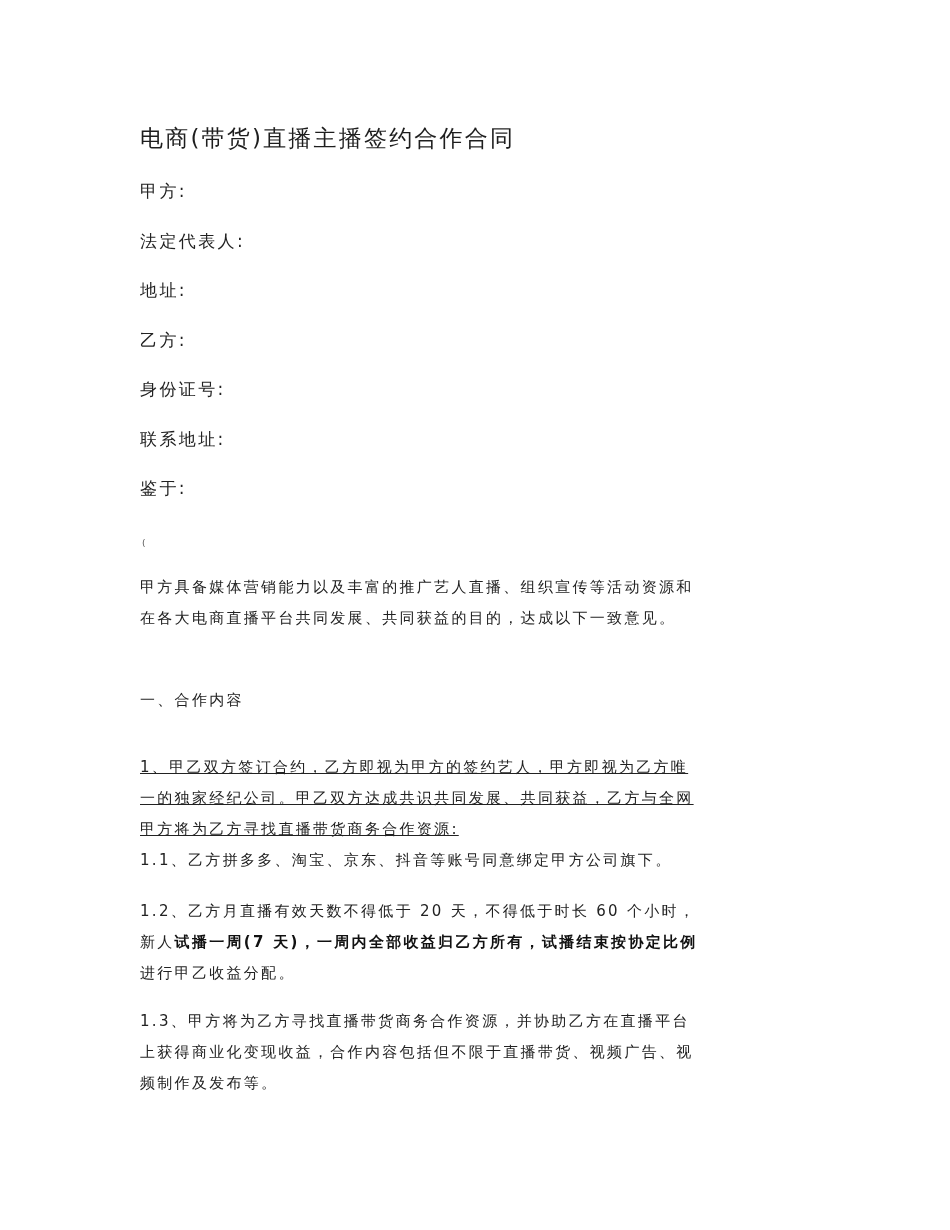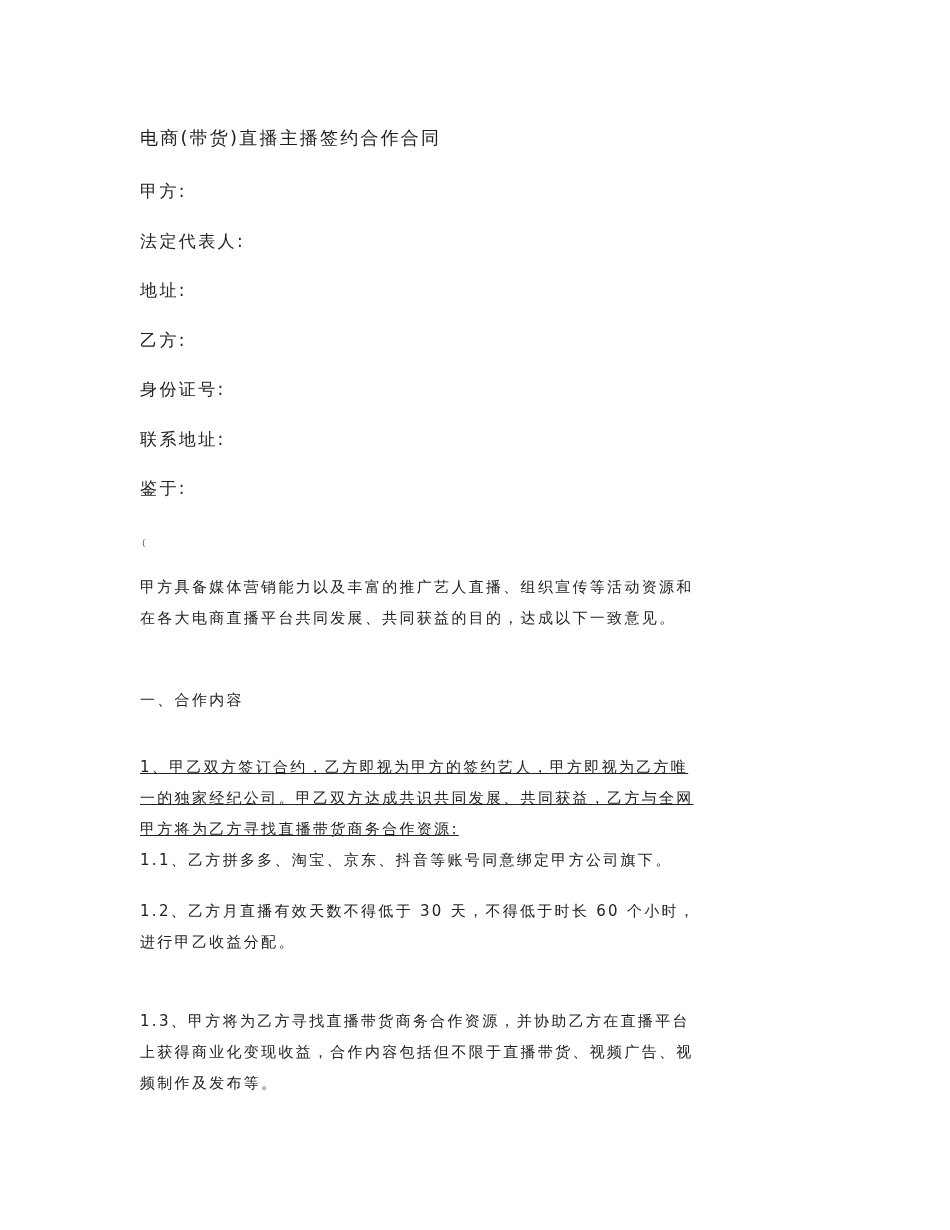--- a/index.html
+++ b/index.html
@@ -18,21 +18,21 @@
     .page {
       position: absolute;
       left: 140px;
       top: 0;
       width: 680px;
     }
     .title {
       position: absolute;
       left: 0;
       top: 122px;
-      font-size: 18px;
+      font-size: 23px;
       letter-spacing: 2.2px;
       line-height: 32px;
       white-space: nowrap;
       color: #1e1e1e;
       margin: 0;
       font-weight: normal;
     }
     .field {
       position: absolute;
       left: 0;
@@ -99,21 +99,22 @@
     <span class="line">1、甲乙双方签订合约，乙方即视为甲方的签约艺人，甲方即视为乙方唯</span>
     <span class="line">一的独家经纪公司。甲乙双方达成共识共同发展、共同获益，乙方与全网</span>
     <span class="line">甲方将为乙方寻找直播带货商务合作资源:</span>
   </p>
 
   <p class="para" style="top:845px;">
     <span class="line">1.1、乙方拼多多、淘宝、京东、抖音等账号同意绑定甲方公司旗下。</span>
   </p>
 
   <p class="para" style="top:896px;">
-    <span class="line">1.2、乙方月直播有效天数不得低于 30 天，不得低于时长 60 个小时，</span>
+    <span class="line">1.2、乙方月直播有效天数不得低于 20 天，不得低于时长 60 个小时，</span>
+    <span class="line"><span>新人</span><span class="strong">试播一周(7 天)，一周内全部收益归乙方所有，试播结束按协定比例</span></span>
     <span class="line">进行甲乙收益分配。</span>
   </p>
 
   <p class="para" style="top:1006px;">
     <span class="line">1.3、甲方将为乙方寻找直播带货商务合作资源，并协助乙方在直播平台</span>
     <span class="line">上获得商业化变现收益，合作内容包括但不限于直播带货、视频广告、视</span>
     <span class="line">频制作及发布等。</span>
   </p>
 
 </div>

